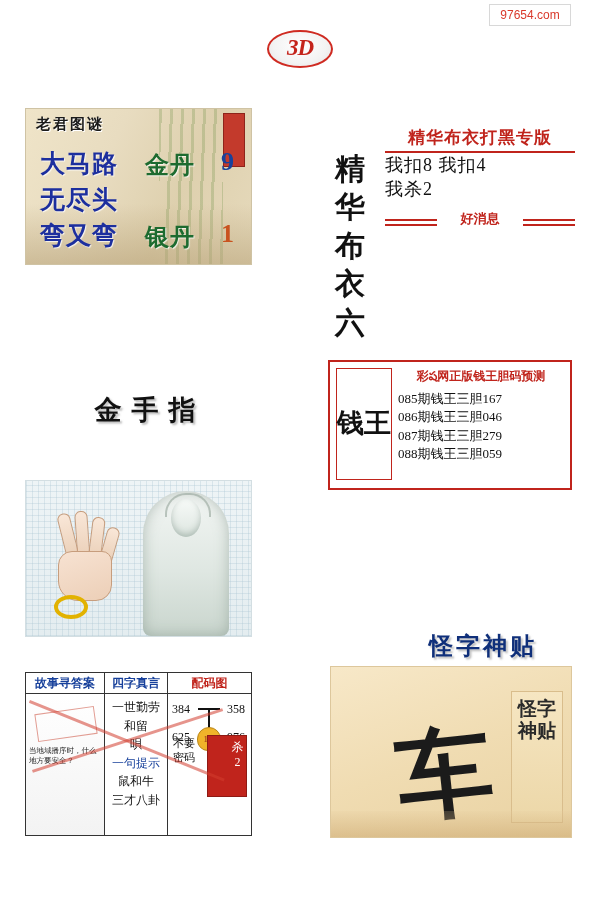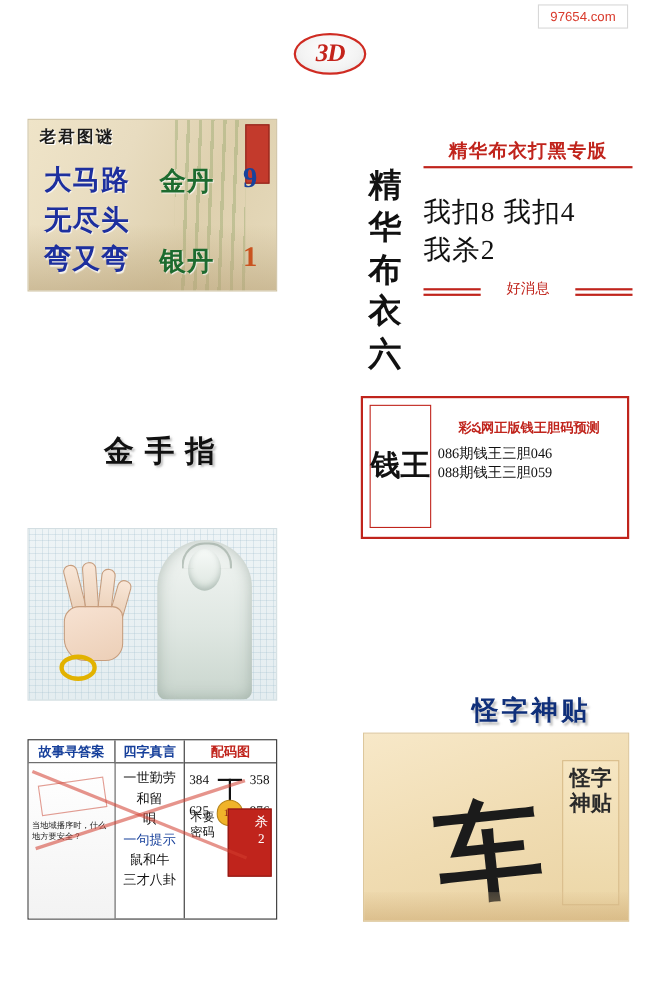--- a/index.html
+++ b/index.html
@@ -121,27 +121,27 @@
   }
 
   
   #dahei { top: 126px; left: 385px; width: 190px; }
   #dahei .head {
     font-family:"Liberation Serif", serif; font-size:17px; font-weight:bold;
     color:#c0241c; text-align:center; padding-bottom:2px;
     border-bottom:2px solid #c0241c; letter-spacing:1px;
   }
   #dahei .lines {
-    margin-top:24px; font-family:"Liberation Serif", serif;
-    font-size:25px; color:#111; line-height:1.35; letter-spacing:1px;
+    margin-top:0; font-family:"Liberation Serif", serif;
+    font-size:18px; color:#111; line-height:1.35; letter-spacing:1px;
   }
   #dahei .lines .l2 { margin-left:0px; }
   #dahei .good {
     margin-top:8px; text-align:center; position:relative;
-    font-family:"Liberation Serif", serif; font-size:13px; color:#c0241c; font-weight:normal;
+    font-family:"Liberation Serif", serif; font-size:13px; color:#c0241c; font-weight:bold;
   }
   #dahei .good::before, #dahei .good::after {
     content:""; position:absolute; top:50%; width:52px; height:0;
     border-top:2px solid #c0241c; border-bottom:2px solid #c0241c; height:3px;
   }
   #dahei .good::before { left:0; }
   #dahei .good::after { right:0; }
 
   
   #jinshouzhi {
@@ -203,21 +203,21 @@
     top: 360px; left: 328px; width: 240px; height: 126px;
     border:2px solid #c0241c; background:#fff;
   }
   #qianwang .left {
     position:absolute; left:6px; top:6px; width:54px; height:110px;
     border:1px solid #c0241c; display:flex; flex-direction:column;
     align-items:center; justify-content:center;
     font-family:"Liberation Serif", serif; font-size:27px; font-weight:bold; color:#111;
     line-height:1.25;
   }
-  #qianwang .right { position:absolute; left:68px; top:19px; right:6px; }
+  #qianwang .right { position:absolute; left:68px; top:6px; right:6px; }
   #qianwang .rhead {
     font-family:"Liberation Serif", serif; font-size:12px; font-weight:bold;
     color:#c0241c; text-align:center; letter-spacing:0px;
   }
   #qianwang ul { list-style:none; margin:4px 0 0 0; padding:0; }
   #qianwang li {
     font-family:"Liberation Serif", serif; font-size:13px; color:#111;
     line-height:1.42; letter-spacing:0px;
   }
 
@@ -383,21 +383,23 @@
     <div class="palm"></div>
     <div class="bracelet"></div>
   </div>
 </div>
 
 <div class="panel" id="qianwang">
   <div class="left">钱王</div>
   <div class="right">
     <div class="rhead">彩ష网正版钱王胆码预测</div>
     <ul>
+      <li>085期钱王三胆167</li>
       <li>086期钱王三胆046</li>
+      <li>087期钱王三胆279</li>
       <li>088期钱王三胆059</li>
     </ul>
   </div>
 </div>
 
 <div class="panel" id="guaizi-title">怪字神贴</div>
 <div class="panel" id="guaizi">
   <div class="vband">怪字神贴</div>
   <div class="glyph">车</div>
   <div class="scrollbottom"></div>

